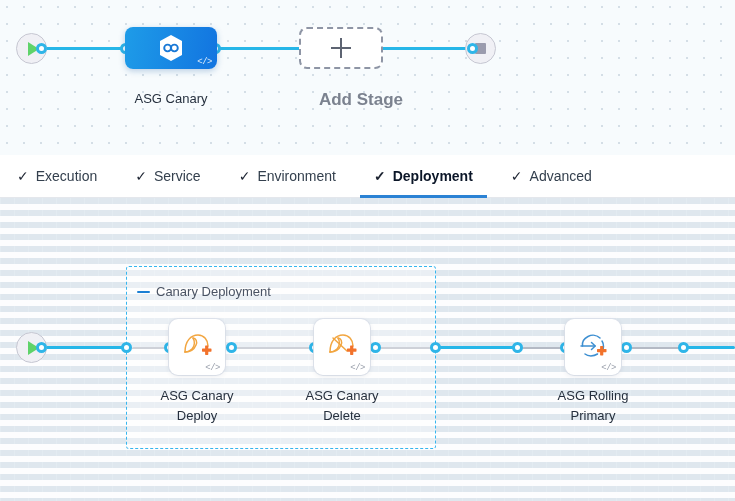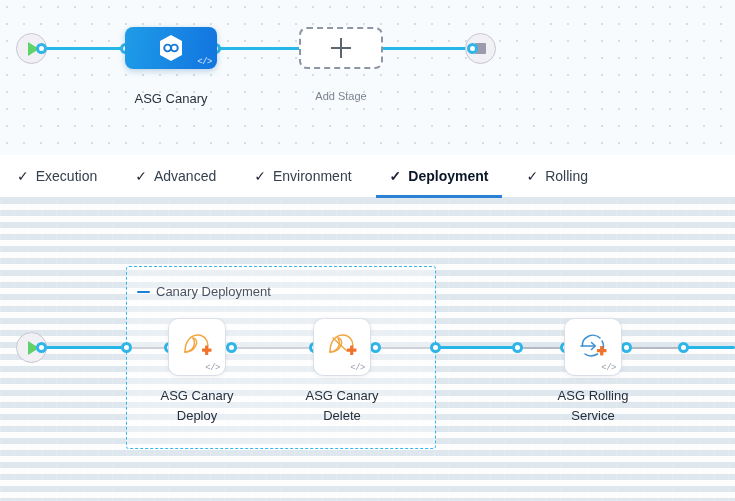--- a/index.html
+++ b/index.html
@@ -145,23 +145,24 @@
   }
   .plus::before, .plus::after {
     content: "";
     position: absolute;
     background: #5d6472;
   }
   .plus::before { left: 9px; top: 0; width: 2px; height: 20px; }
   .plus::after  { top: 9px; left: 0; height: 2px; width: 20px; }
   .add-label {
     position: absolute;
-    text-align: center;
-    font-size: 11px;
+    text-align: right;
+    font-size: 17px;
     color: #7b828f;
+    font-weight: bold;
   }
 
   
   .tabbar {
     position: absolute;
     left: 0; top: 155px;
     width: 735px;
     height: 43px;
     background: #ffffff;
     border-bottom: 1px solid #e4e7ec;
@@ -321,33 +322,33 @@
     </div>
   </div>
 
   <div class="tabbar">
     <div class="tab">
       <span class="check">✓</span>
       <span>Execution</span>
     </div>
     <div class="tab">
       <span class="check">✓</span>
-      <span>Advanced</span>
+      <span>Service</span>
     </div>
     <div class="tab">
       <span class="check">✓</span>
       <span>Environment</span>
     </div>
     <div class="tab active">
       <span class="check">✓</span>
       <span>Deployment</span>
     </div>
     <div class="tab">
       <span class="check">✓</span>
-      <span>Rolling</span>
+      <span>Advanced</span>
     </div>
   </div>
 
   <div class="exec-canvas">
     <div class="vgrid"></div>
 
     <div class="group" style="left:126px; top:68px; width:310px; height:183px;">
       <div class="group-title">
         <span class="group-dash"></span>
         <span>Canary Deployment</span>
@@ -425,16 +426,16 @@
           <path d="M15.5 13.5 L19.2 17 L15.5 20.5"></path>
         </g>
         <g fill="#f2722b">
           <rect x="21" y="20" width="9.5" height="3.2" rx="0.6"></rect>
           <rect x="24.1" y="16.9" width="3.2" height="9.5" rx="0.6"></rect>
         </g>
       </svg>
       <span class="code-glyph dark">&lt;/&gt;</span>
     </div>
     <div class="step-label" style="left:533px; top:188px; width:120px;">ASG Rolling
-Service</div>
+Primary</div>
 
   </div>
 </div>
 
 </body></html>

